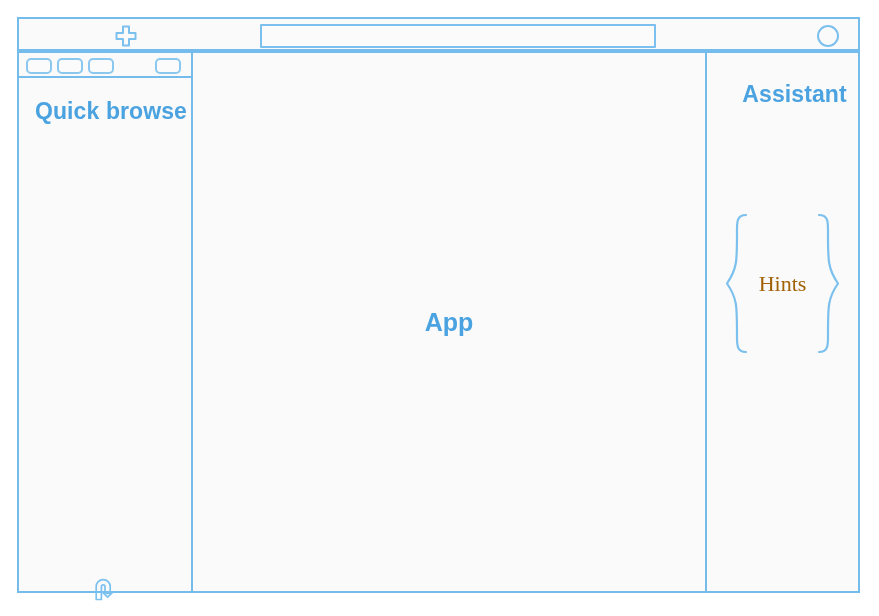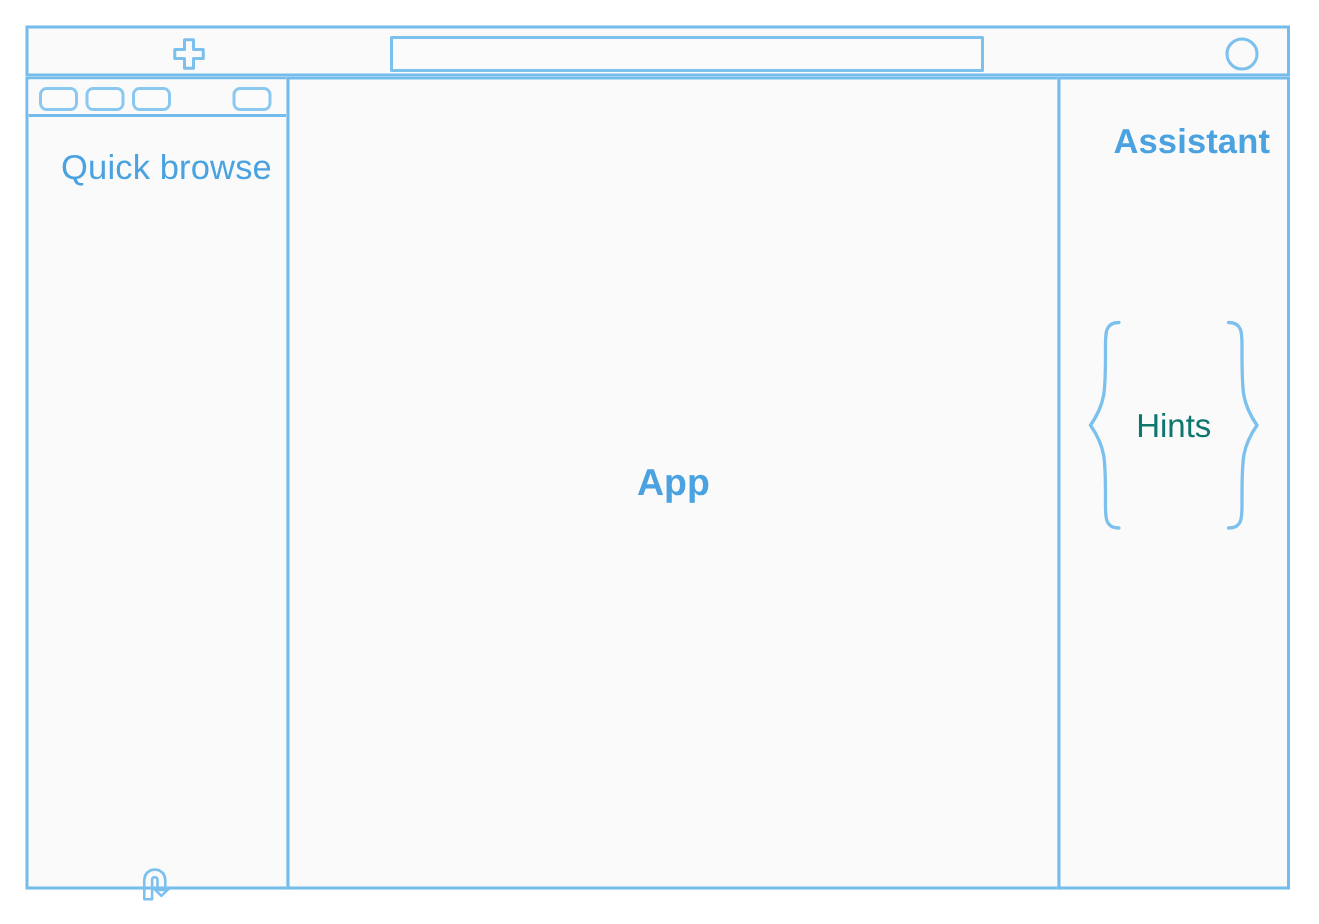--- a/index.html
+++ b/index.html
@@ -113,21 +113,21 @@
   .tab-chip.c3 { left: 69px; }
   .tab-chip.c4 { left: 136px; }
 
   .sidebar-title {
     position: absolute;
     left: 0;
     top: 40px;
     width: 184px;
     text-align: center;
     font-size: 23px;
-    font-weight: normal;
+    font-weight: bold;
     line-height: 36px;
     color: #4aa3e0;
     letter-spacing: 0.1px;
   }
 
   .uturn-icon {
     position: absolute;
     left: 72px;
     top: 521px;
     width: 30px;
@@ -178,21 +178,22 @@
     position: absolute;
     left: 0;
     top: 0;
     width: 125px;
     height: 145px;
     display: flex;
     align-items: center;
     justify-content: center;
     font-size: 22px;
     font-weight: normal;
-    color: #0f766e;
+    color: #a16207;
+    font-family: Liberation Serif, serif;
   }
 </style>
 </head>
 <body>
 
 <div id="wireframe">
 
   <div class="chrome-bar">
 
     <span class="newtab-icon">

